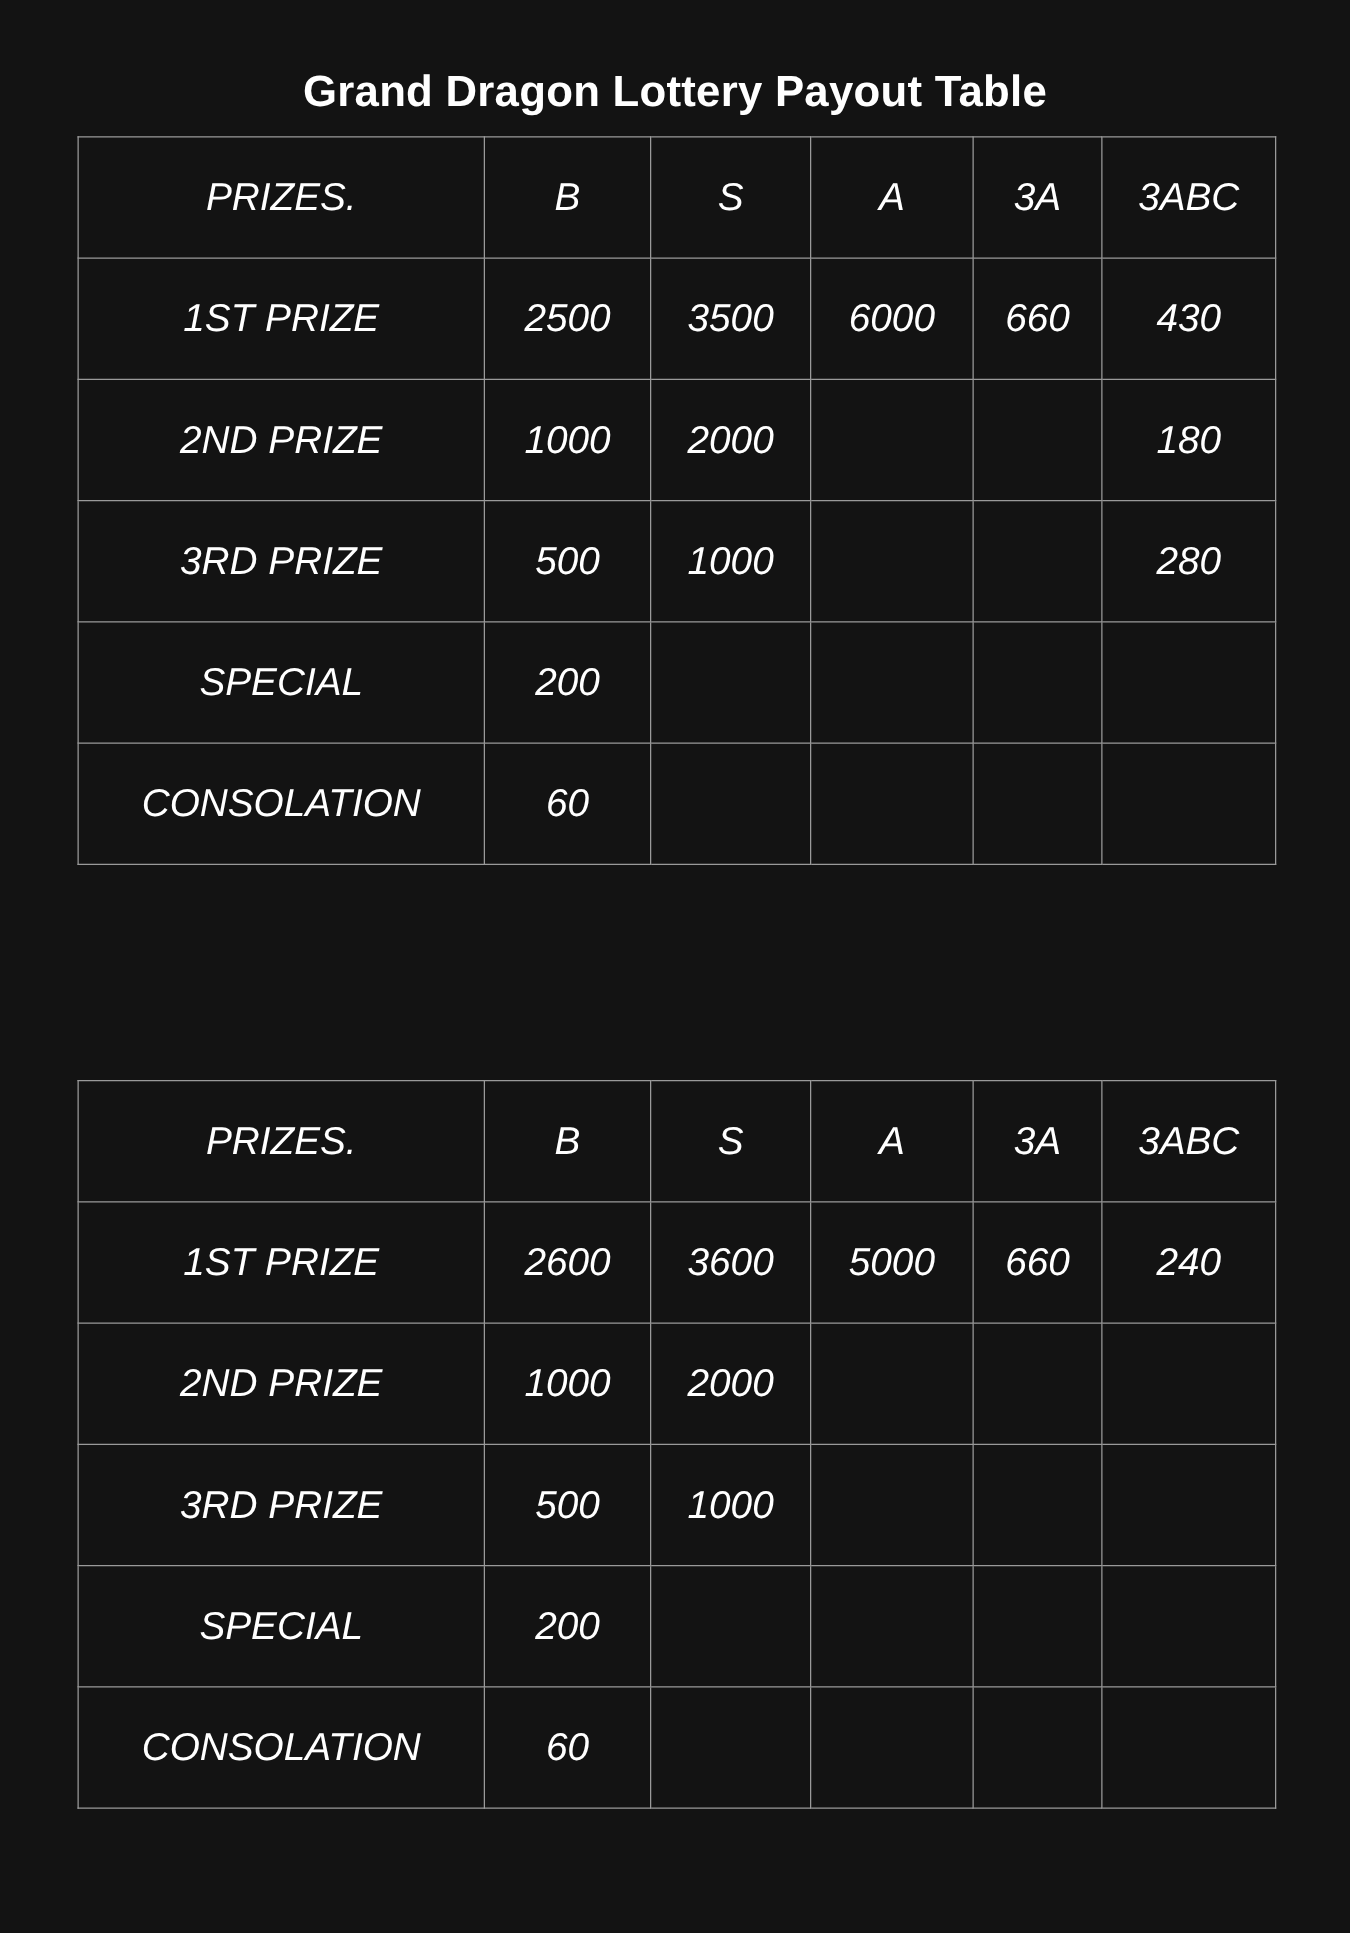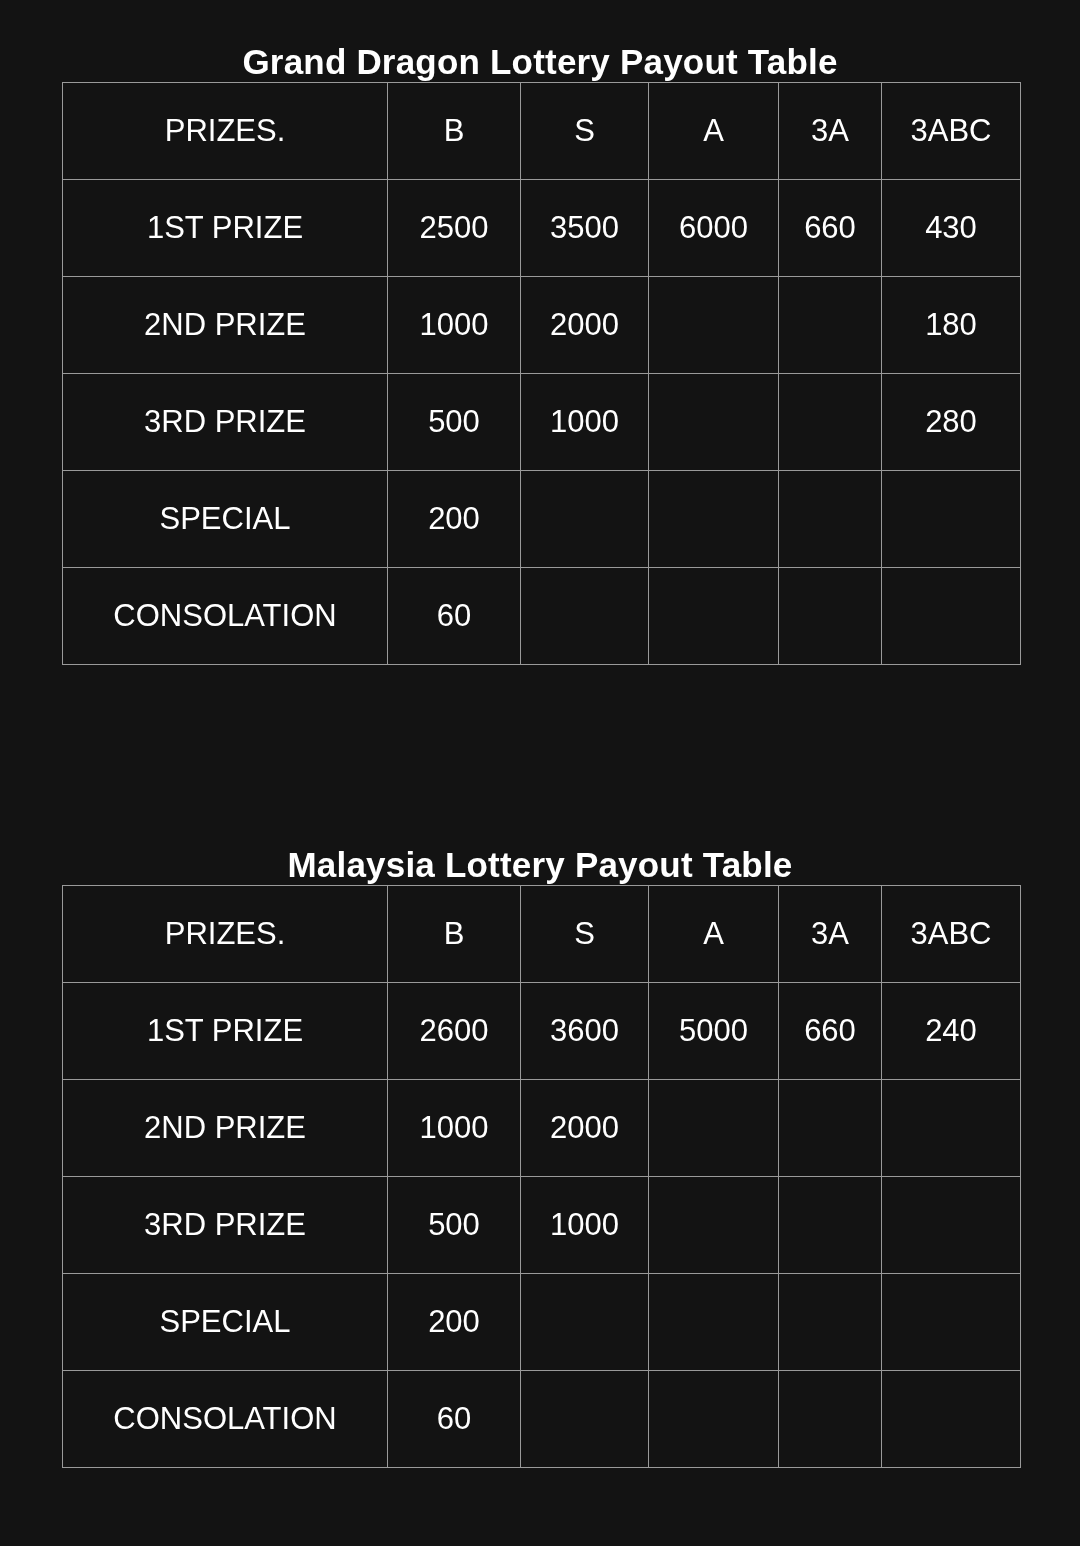--- a/index.html
+++ b/index.html
@@ -10,39 +10,40 @@
   body {
     width: 1080px;
     min-height: 1546px;
     font-family: "Liberation Sans", sans-serif;
     color: #ffffff;
     -webkit-font-smoothing: antialiased;
   }
   .page {
     width: 1080px;
     box-sizing: border-box;
-    padding: 4px;
+    padding: 16px;
   }
   .section {
     width: 100%;
   }
   .section-title {
     text-align: center;
     font-size: 35px;
     font-weight: bold;
     letter-spacing: 0.2px;
     color: #ffffff;
     margin: 0;
     padding: 0;
   }
   #section-1 .section-title { padding-top: 38px; }
   #section-2 .section-title { padding-top: 38px; }
   .table-wrap {
     width: 956px;
-    margin: 0 auto;
+    margin: 15px auto;
+    font-style: italic;
   }
   table.payout {
     border-collapse: collapse;
     width: 100%;
     table-layout: fixed;
     border: 1px solid #9a9a9a;
   }
   table.payout td {
     border: 1px solid #9a9a9a;
     text-align: center;
@@ -132,21 +133,20 @@
             <td></td>
           </tr>
         </tbody>
       </table>
     </div>
   </div>
 
   <div class="spacer-between"></div>
 
   <div class="section" id="section-2">
-    <h1 class="section-title">Malaysia Lottery Payout Table</h1>
     <div class="table-wrap">
       <table class="payout">
         <colgroup>
           <col class="c-prize">
             <col class="c-b">
             <col class="c-s">
             <col class="c-a">
             <col class="c-3a">
             <col class="c-3abc">
         </colgroup>

